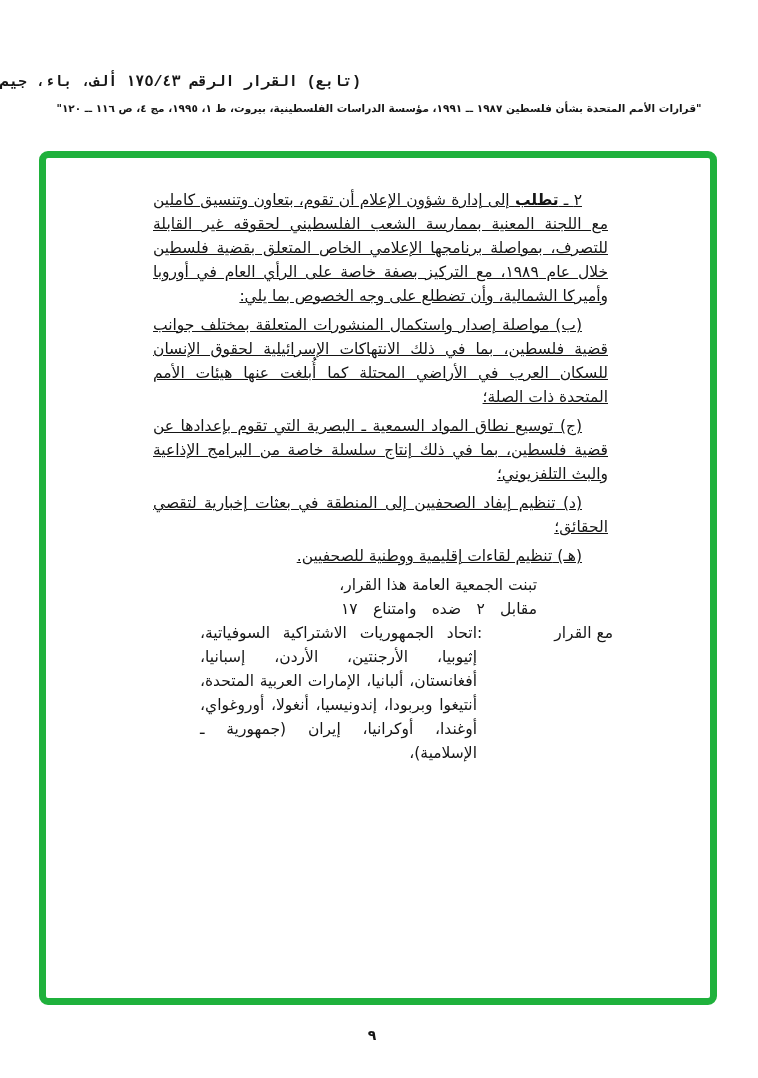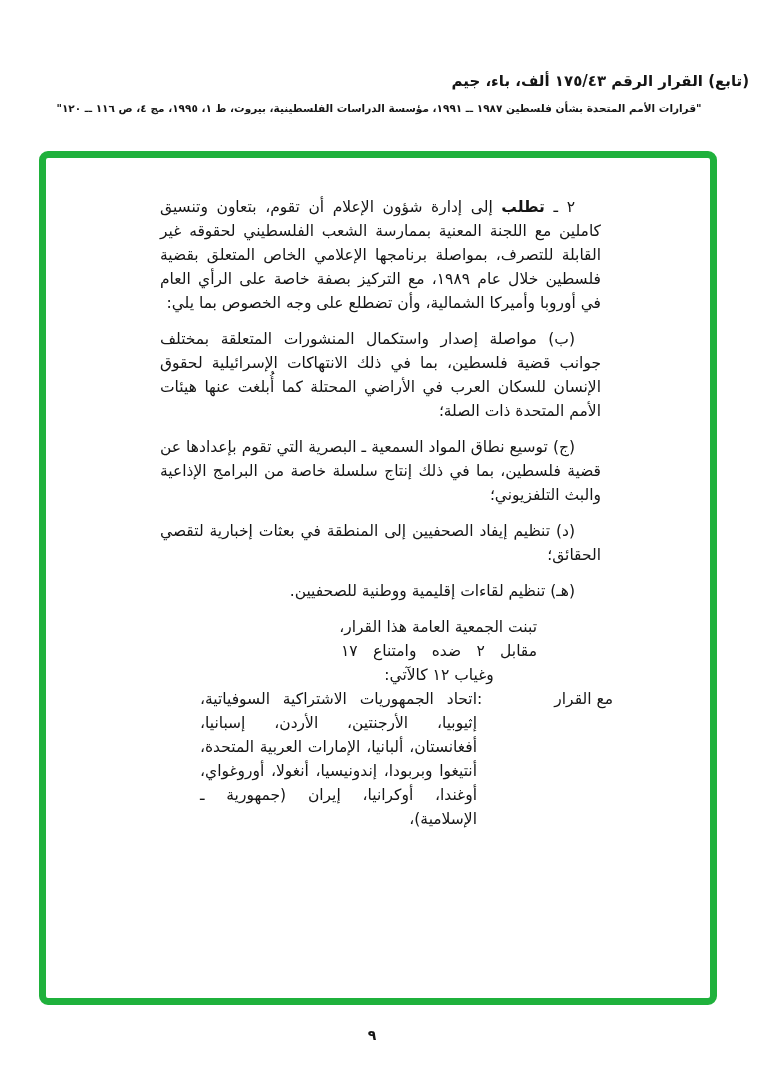--- a/index.html
+++ b/index.html
@@ -12,26 +12,27 @@
     height: 1078px;
     position: relative;
     font-family: "DejaVu Sans", sans-serif;
     color: #151515;
     overflow: hidden;
   }
   .doc-title {
     position: absolute;
     top: 72px;
     left: 0;
-    right: 9px;
-    text-align: right;
+    right: 0;
+    text-align: left;
     direction: rtl;
     font-size: 15px;
     font-weight: bold;
     letter-spacing: 0.2px;
+    font-family: Liberation Mono, monospace;
   }
   .doc-source {
     position: absolute;
     top: 102px;
     left: 0;
     right: 0;
     text-align: center;
     direction: rtl;
     font-size: 10.5px;
     font-weight: bold;
@@ -51,21 +52,22 @@
     position: absolute;
     top: 183px;
     right: 145px;
     width: 465px;
     direction: rtl;
     text-align: justify;
     font-size: 15.5px;
     line-height: 24px;
   }
   .text-column p {
-    margin: 12px;
+    margin: 5px;
+    text-decoration: underline;
   }
   .para.indent {
     text-indent: 26px;
   }
   .adoption {
     width: 196px;
     margin-right: 76px;
   }
   .adoption-line {
     text-align: justify;
@@ -119,21 +121,20 @@
 
   <p class="para indent"><span>(ج) </span><span>توسيع نطاق المواد السمعية ـ البصرية التي تقوم بإعدادها عن قضية فلسطين، بما في ذلك إنتاج سلسلة خاصة من البرامج الإذاعية والبث التلفزيوني؛</span></p>
 
   <p class="para indent"><span>(د) </span><span>تنظيم إيفاد الصحفيين إلى المنطقة في بعثات إخبارية لتقصي الحقائق؛</span></p>
 
   <p class="para indent"><span>(هـ) </span><span>تنظيم لقاءات إقليمية ووطنية للصحفيين.</span></p>
 
   <div class="adoption">
     <div class="adoption-line">تبنت الجمعية العامة هذا القرار،</div>
     <div class="adoption-line">مقابل ٢ ضده وامتناع ١٧</div>
-    <div class="adoption-line center">وغياب ١٢ كالآتي:</div>
   </div>
 
   <div class="vote-row">
     <div class="vote-label">
         <span>مع القرار</span>
         <span>:</span>
       </div>
     <div class="vote-countries">اتحاد الجمهوريات الاشتراكية السوفياتية، إثيوبيا، الأرجنتين، الأردن، إسبانيا، أفغانستان، ألبانيا، الإمارات العربية المتحدة، أنتيغوا وبربودا، إندونيسيا، أنغولا، أوروغواي، أوغندا، أوكرانيا، إيران (جمهورية ـ الإسلامية)،</div>
   </div>
 

